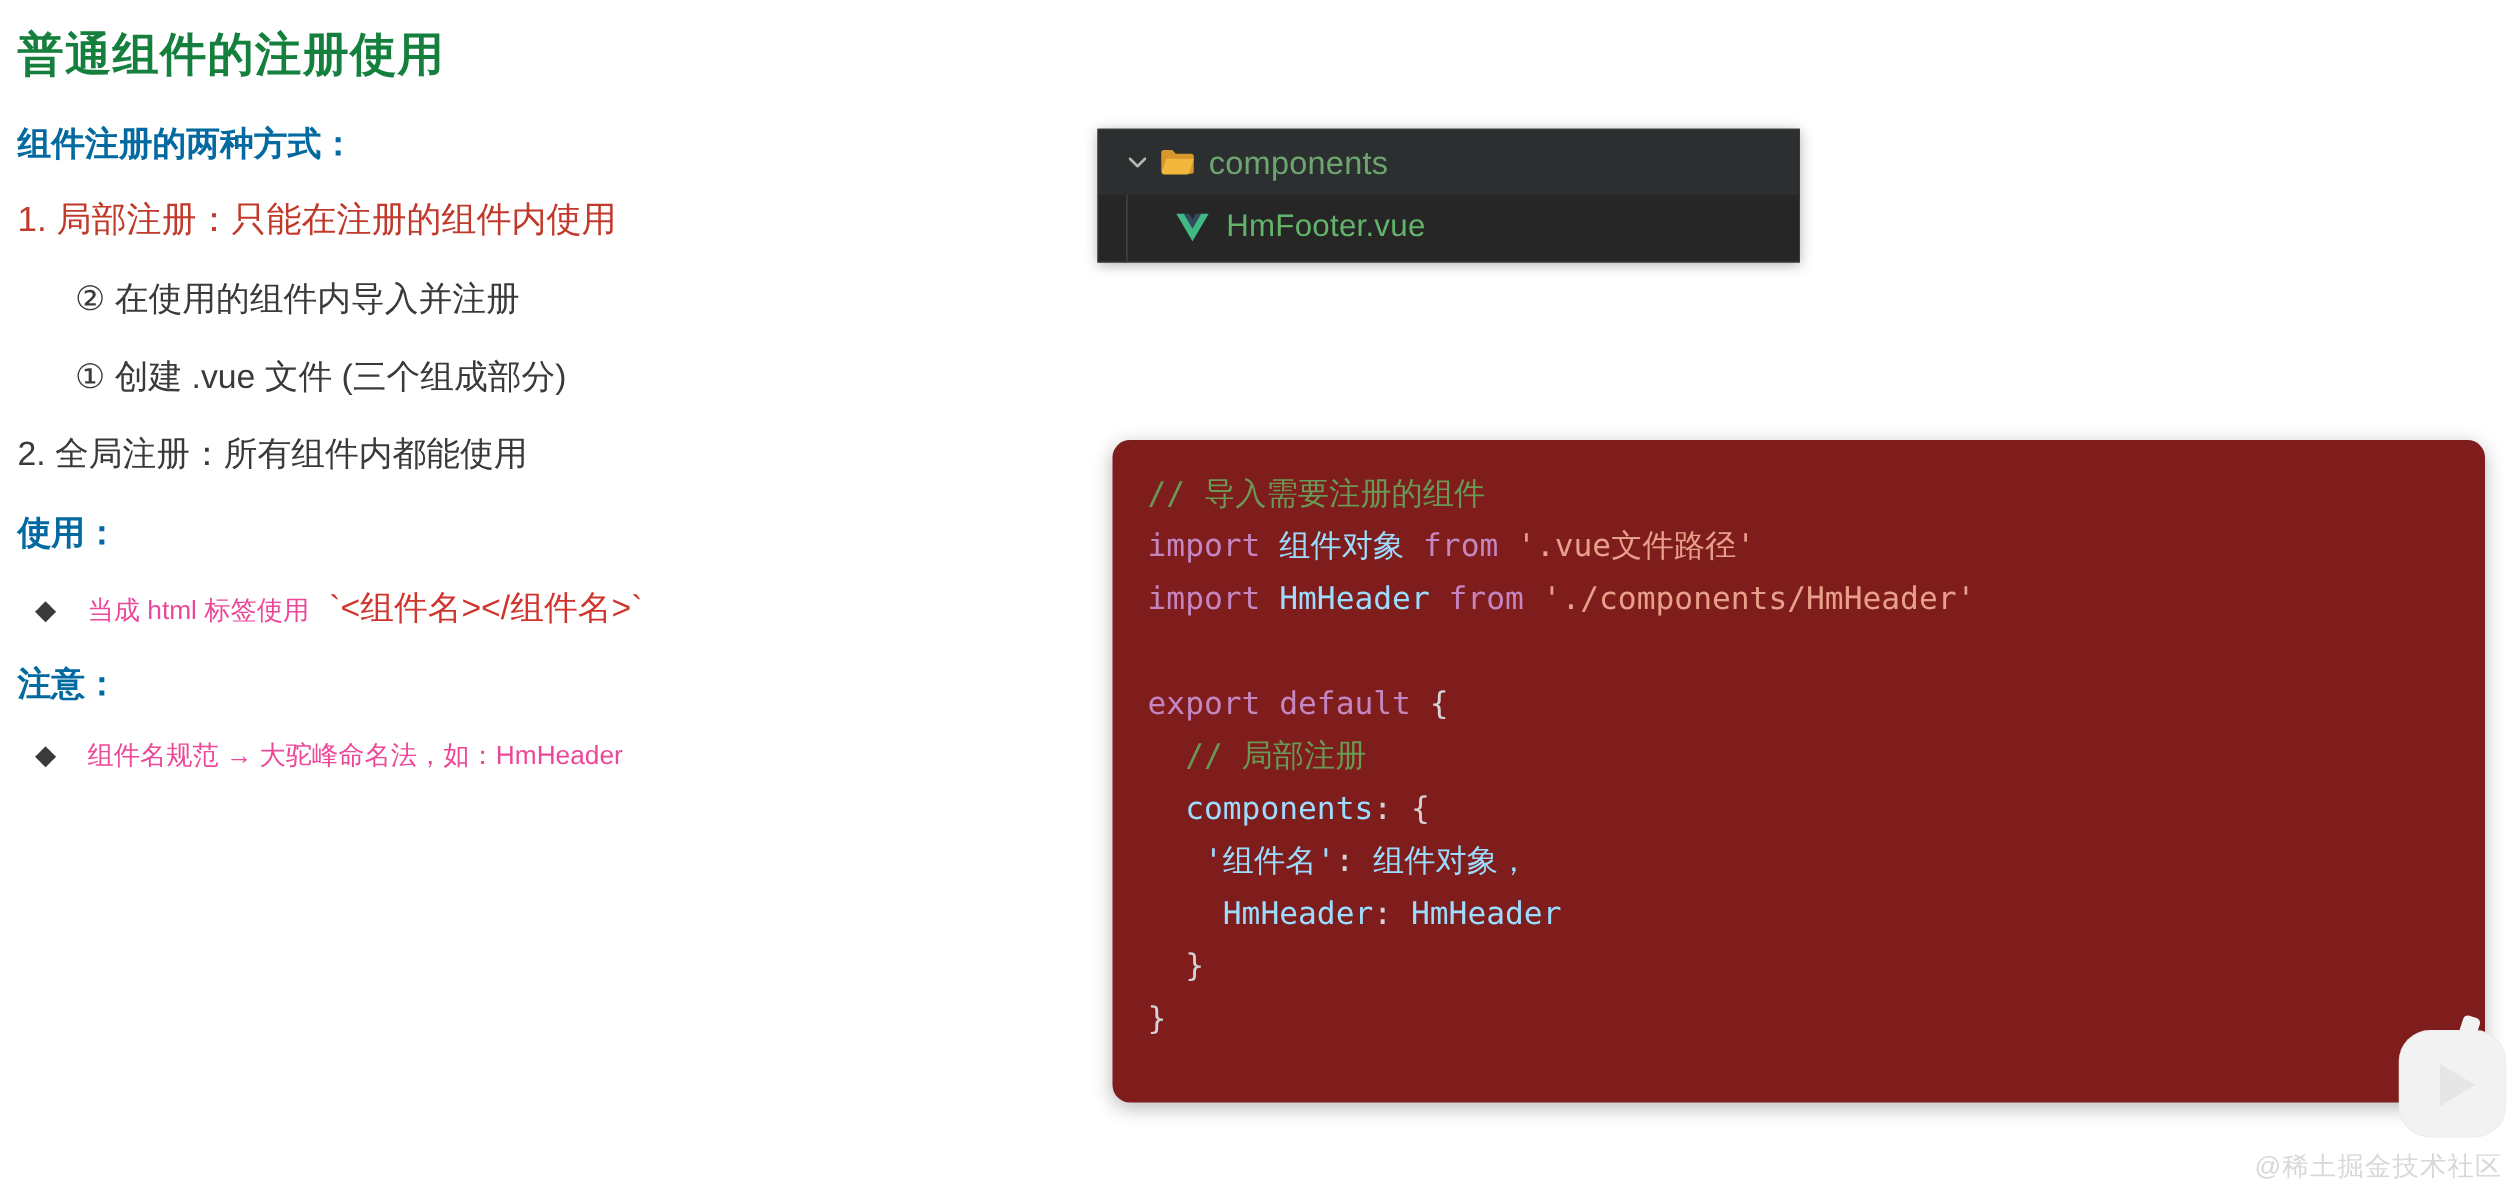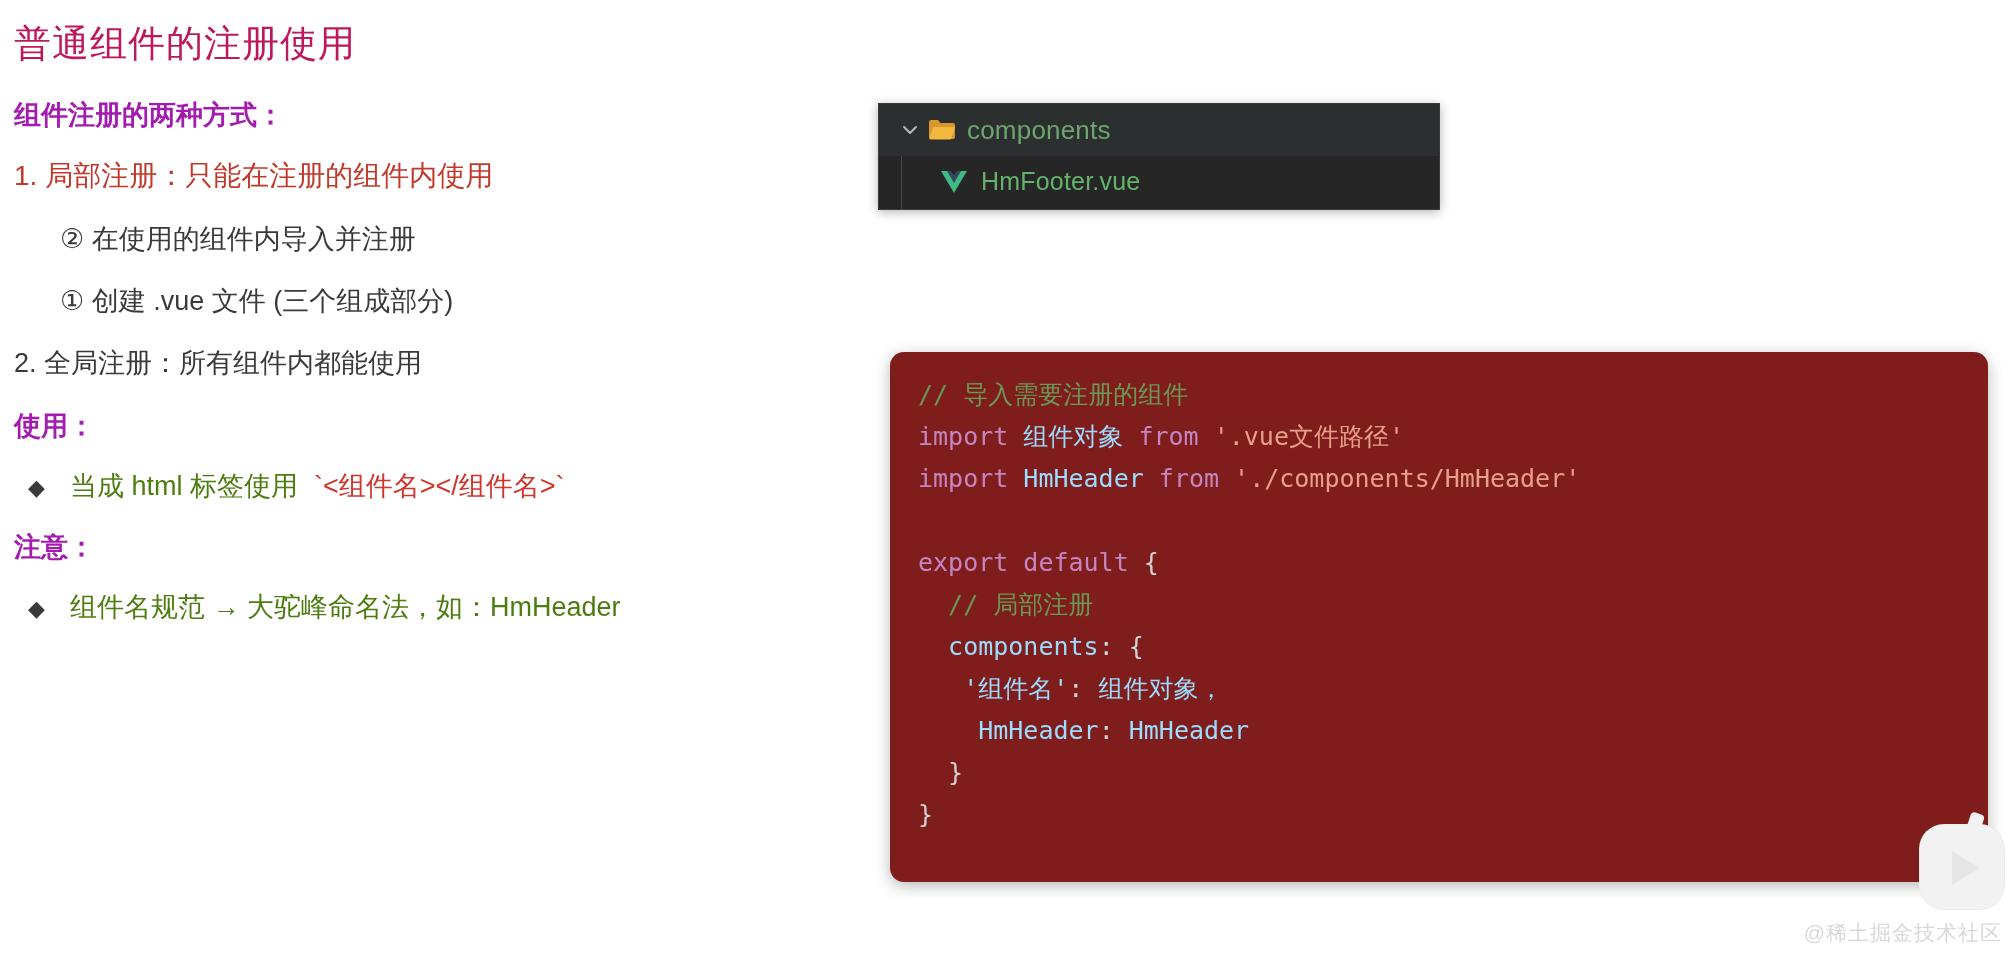--- a/index.html
+++ b/index.html
@@ -18,30 +18,30 @@
 
   
   .notes {
     position: absolute;
     left: 14px;
     top: 24px;
     width: 850px;
   }
 
   .title {
-    color: #be185d;
+    color: #15803d;
     font-size: 37px;
-    font-weight: normal;
+    font-weight: bold;
     letter-spacing: 1px;
     line-height: 1.1;
     margin: 0 0 34px 0;
   }
 
   .sub-head {
-    color: #a21caf;
+    color: #0369a1;
     font-size: 27px;
     font-weight: bold;
     margin: 0 0 28px 0;
     line-height: 1.2;
   }
 
   .item-red {
     color: #c0392b;
     font-size: 28px;
     font-weight: normal;
@@ -74,22 +74,22 @@
   .bullet-mark {
     color: #3a3a3a;
     font-size: 22px;
     width: 56px;
     flex: 0 0 56px;
     text-align: left;
     padding-left: 14px;
     box-sizing: border-box;
   }
   .bullet-text {
-    color: #4d7c0f;
-    font-size: 27px;
+    color: #ec4899;
+    font-size: 21px;
   }
   .code-inline {
     color: #d0342c;
     font-size: 27px;
     margin-left: 16px;
   }
 
   
   .explorer {
     position: absolute;

